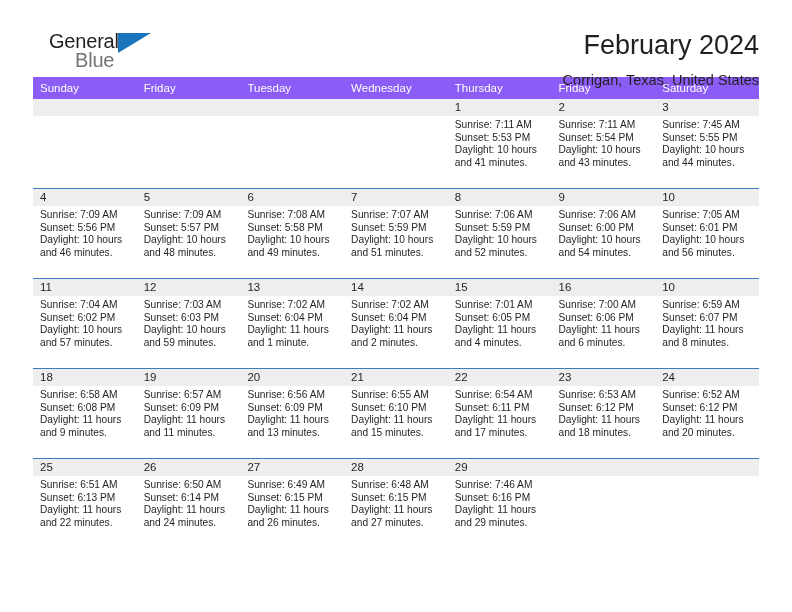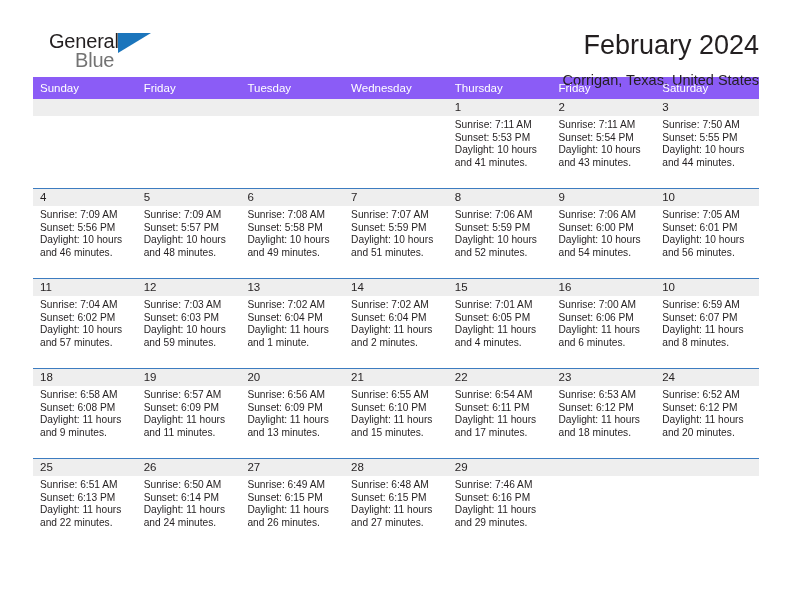--- a/index.html
+++ b/index.html
@@ -223,21 +223,21 @@
                 <div>Sunrise: 7:11 AM</div>
                 <div>Sunset: 5:54 PM</div>
                 <div class="daylight">Daylight: 10 hours and 43 minutes.</div>
               </div>
             </div>
           </td>
           <td>
             <div class="cell">
               <div class="daynum-band">3</div>
               <div class="cell-body">
-                <div>Sunrise: 7:50 AM</div>
+                <div>Sunrise: 7:45 AM</div>
                 <div>Sunset: 5:55 PM</div>
                 <div class="daylight">Daylight: 10 hours and 44 minutes.</div>
               </div>
             </div>
           </td>
         </tr>
         <tr class="week">
           <td>
             <div class="cell">
               <div class="daynum-band">4</div>

